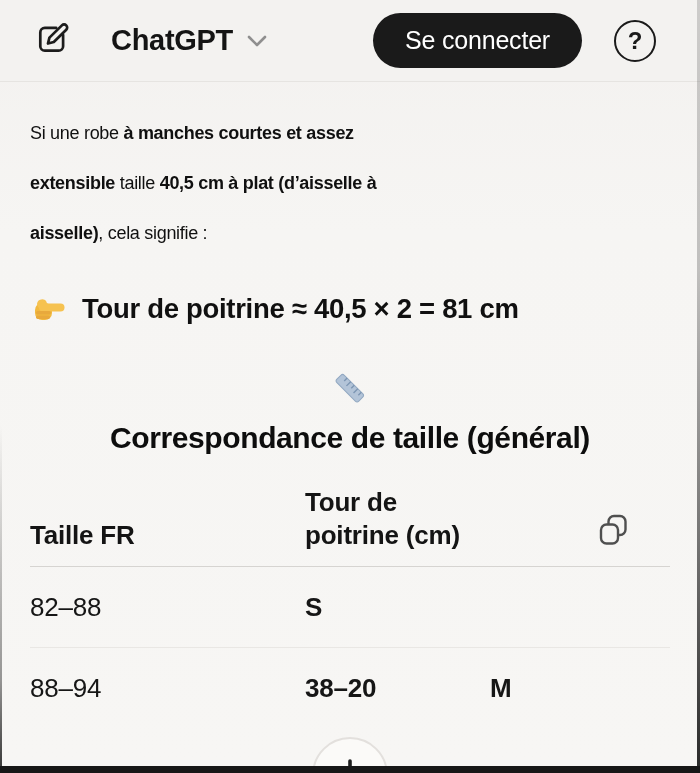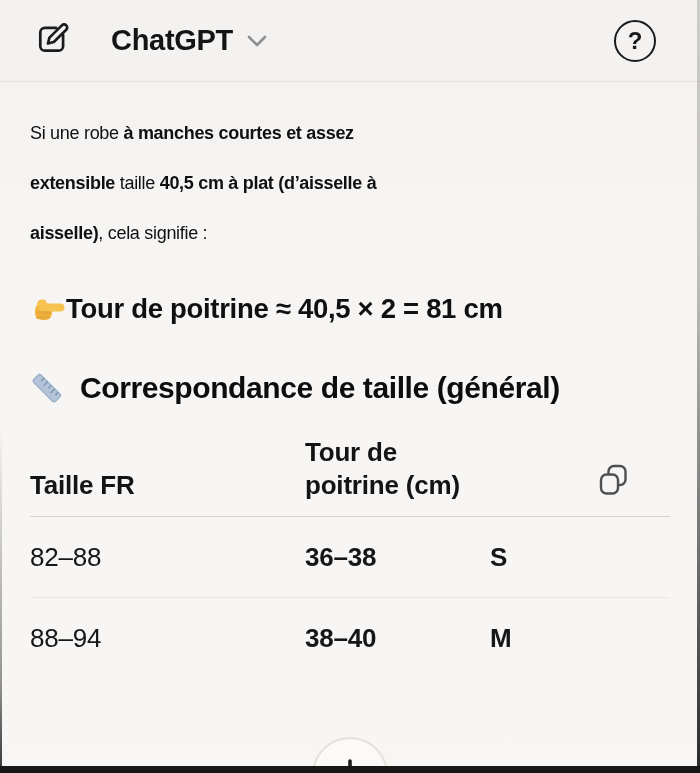--- a/index.html
+++ b/index.html
@@ -78,33 +78,35 @@
     font-size:18px;
     line-height:50px;
     letter-spacing:-0.3px;
     white-space:pre-wrap;
     color:#101010;
   }
   .intro .bold, .b { font-weight:700; }
   .pointer-line {
     margin-top:33px;
     display:flex; align-items:center;
+    gap:16px;
     font-size:27.5px;
     font-weight:700;
     letter-spacing:-0.3px;
     color:#101010;
   }
   .section-heading {
     margin-top:44px;
     display:flex; align-items:center;
     gap:16px;
     font-size:30px;
     font-weight:700;
     letter-spacing:-0.4px;
     color:#0d0d0d;
+    flex-direction:column;
   }
   .emoji-box { flex:0 0 auto; display:flex; align-items:center; }
 
   
   .size-table { margin-top:31px; }
   .t-header {
     display:grid;
     grid-template-columns:275px 185px 1fr 40px;
     align-items:end;
     padding-bottom:14px;
@@ -188,20 +190,21 @@
       <span class="app-title">ChatGPT</span>
       <span class="chevron">
         <svg width="22" height="14" viewBox="0 0 22 14" fill="none">
           <path d="M3 3 L11 11 L19 3" stroke="#8f8f8f" stroke-width="2.6" stroke-linecap="round" stroke-linejoin="round"></path>
         </svg>
       </span>
     </div>
 
     <div class="topbar-spacer"></div>
 
+    <button class="login-btn">Se connecter</button>
 
     <button class="help-btn">
       <span>?</span>
     </button>
   </header>
 
   <main class="content">
 
     <p class="intro"><span>Si une robe </span><span class="bold">à manches courtes et assez
 extensible</span><span> taille </span><span class="bold">40,5 cm à plat (d’aisselle à
@@ -243,28 +246,27 @@
               <rect x="11.5" y="3" width="17" height="19" rx="5.5" stroke="#4f4f4f" stroke-width="2.4"></rect>
               <rect x="4" y="11.5" width="17" height="19" rx="5.5" stroke="#4f4f4f" stroke-width="2.4" fill="#f6f5f3"></rect>
             </svg>
           </span>
         </div>
       </div>
 
 
       <div class="t-row">
         <div class="c1">82–88</div>
-        <div class="c2">36–38</div>
         <div class="c3">S</div>
         <div></div>
       </div>
 
       <div class="t-row">
         <div class="c1">88–94</div>
-        <div class="c2">38–40</div>
+        <div class="c2">38–20</div>
         <div class="c3">M</div>
         <div></div>
       </div>
 
     </section>
   </main>
 
   <div class="scroll-bottom-btn">
     <span>
       <svg width="38" height="38" viewBox="0 0 38 38" fill="none">

